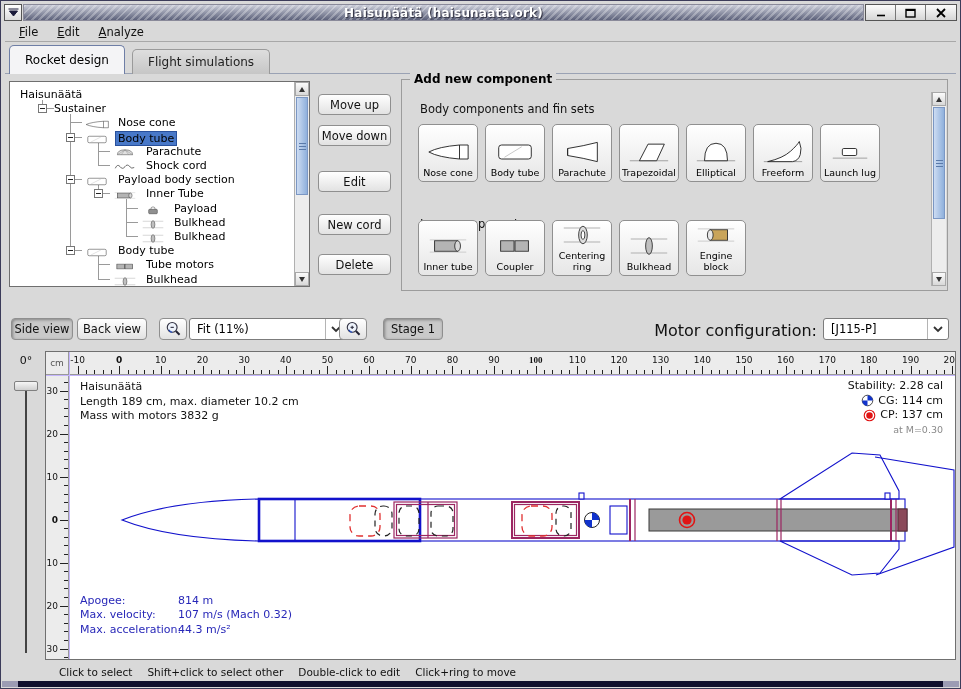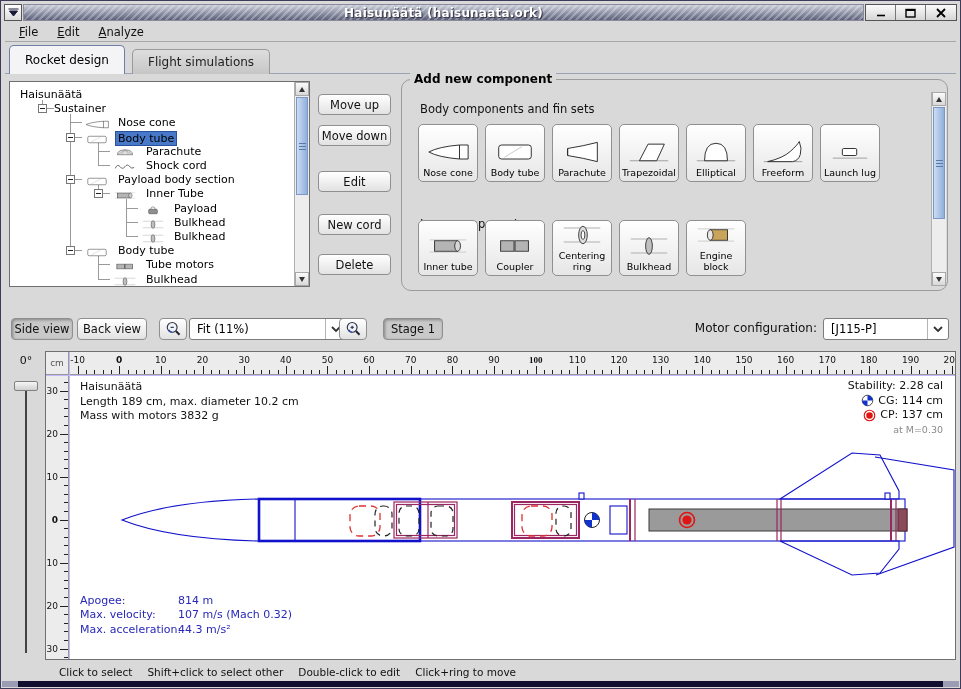--- a/index.html
+++ b/index.html
@@ -38,33 +38,33 @@
   .expander{position:absolute;width:9px;height:9px;background:#fff;border:1px solid #777;}
   .expander::after{content:"";position:absolute;left:1px;right:1px;top:3px;height:1px;background:#222;}
   
   .sb{position:absolute;width:15px;background:#ededed;border-left:1px solid #b0b0b0;}
   .sb-btn{position:absolute;left:0;right:0;height:14px;background:linear-gradient(#fbfbfb,#d8d8d8);border:1px solid #a8a8a8;display:flex;align-items:center;justify-content:center;}
   .tri-up{width:0;height:0;border:3.5px solid transparent;border-bottom:5px solid #333;margin-top:-3px;}
   .tri-down{width:0;height:0;border:3.5px solid transparent;border-top:5px solid #333;margin-bottom:-3px;}
   .sb-thumb{position:absolute;left:1px;right:1px;background:linear-gradient(90deg,#cddcf2,#8fb0dc);border:1px solid #7b97c4;display:flex;align-items:center;justify-content:center;flex-direction:column;gap:2px;}
   .sb-thumb i{display:block;width:7px;height:1px;background:#5a7aaa;}
   
-  .groupbox{position:absolute;left:400px;top:78px;width:547px;height:212px;border:1px solid #9c9c9c;border-radius:10px;}
+  .groupbox{position:absolute;left:400px;top:78px;width:547px;height:212px;border:1px solid #9c9c9c;border-radius:0;}
   .gb-title{position:absolute;top:-8px;left:8px;background:#d9d9d9;padding:0 4px;font-size:12px;font-weight:bold;color:#000;}
   .gb-label{position:absolute;font-size:11.5px;color:#111;}
   .comp-btn{position:absolute;width:60px;display:flex;flex-direction:column;align-items:center;justify-content:flex-end;padding-bottom:3px;background:linear-gradient(#ffffff,#e6e6e6);border:1px solid #909090;border-radius:5px;}
   .comp-btn .lbl{font-size:9.5px;line-height:10.5px;text-align:center;color:#000;}
   .comp-btn svg{margin-bottom:2px;}
   
   .toolbar{position:absolute;left:4px;top:314px;right:4px;height:32px;background:#d9d9d9;}
   .toolbar .btn{position:absolute;top:3px;height:22px;}
   .combo{position:absolute;top:3px;height:22px;background:#fff;border:1px solid #7c7c7c;border-radius:3px;display:flex;align-items:center;}
   .combo .val{flex:1;font-size:11.5px;padding-left:7px;color:#000;white-space:nowrap;overflow:hidden;}
   .combo .arrow{width:21px;height:100%;border-left:1px solid #b4b4b4;display:flex;align-items:center;justify-content:center;}
-  .tb-label{position:absolute;top:6px;font-size:12px;color:#111;text-align:right;}
+  .tb-label{position:absolute;top:6px;font-size:16px;color:#111;text-align:right;}
   
   .canvas-frame{position:absolute;left:44px;top:350px;width:911px;height:309px;border:1px solid #707070;background:#c4b5fd;}
   .corner-cell{position:absolute;left:0;top:0;width:23px;height:23px;background:#ececec;border-right:1px solid #9a9a9a;border-bottom:1px solid #9a9a9a;font-size:9px;color:#555;display:flex;align-items:center;justify-content:center;}
   .hruler{position:absolute;left:24px;top:0;right:0;height:23px;background:#ececec;border-bottom:1px solid #9a9a9a;overflow:hidden;}
   .vruler{position:absolute;left:0;top:24px;width:23px;bottom:0;background:#ececec;border-right:1px solid #9a9a9a;overflow:hidden;}
   .tick-h{position:absolute;bottom:0;width:1px;background:#222;}
   .tick-v{position:absolute;right:0;height:1px;background:#222;}
   .rlabel{position:absolute;font-size:9px;color:#111;transform:translateX(-50%);top:3px;}
   .rlabel.b,.vlabel.b{font-weight:bold;}
   .vlabel{position:absolute;font-size:9px;color:#111;right:10px;transform:translateY(-55%);}

